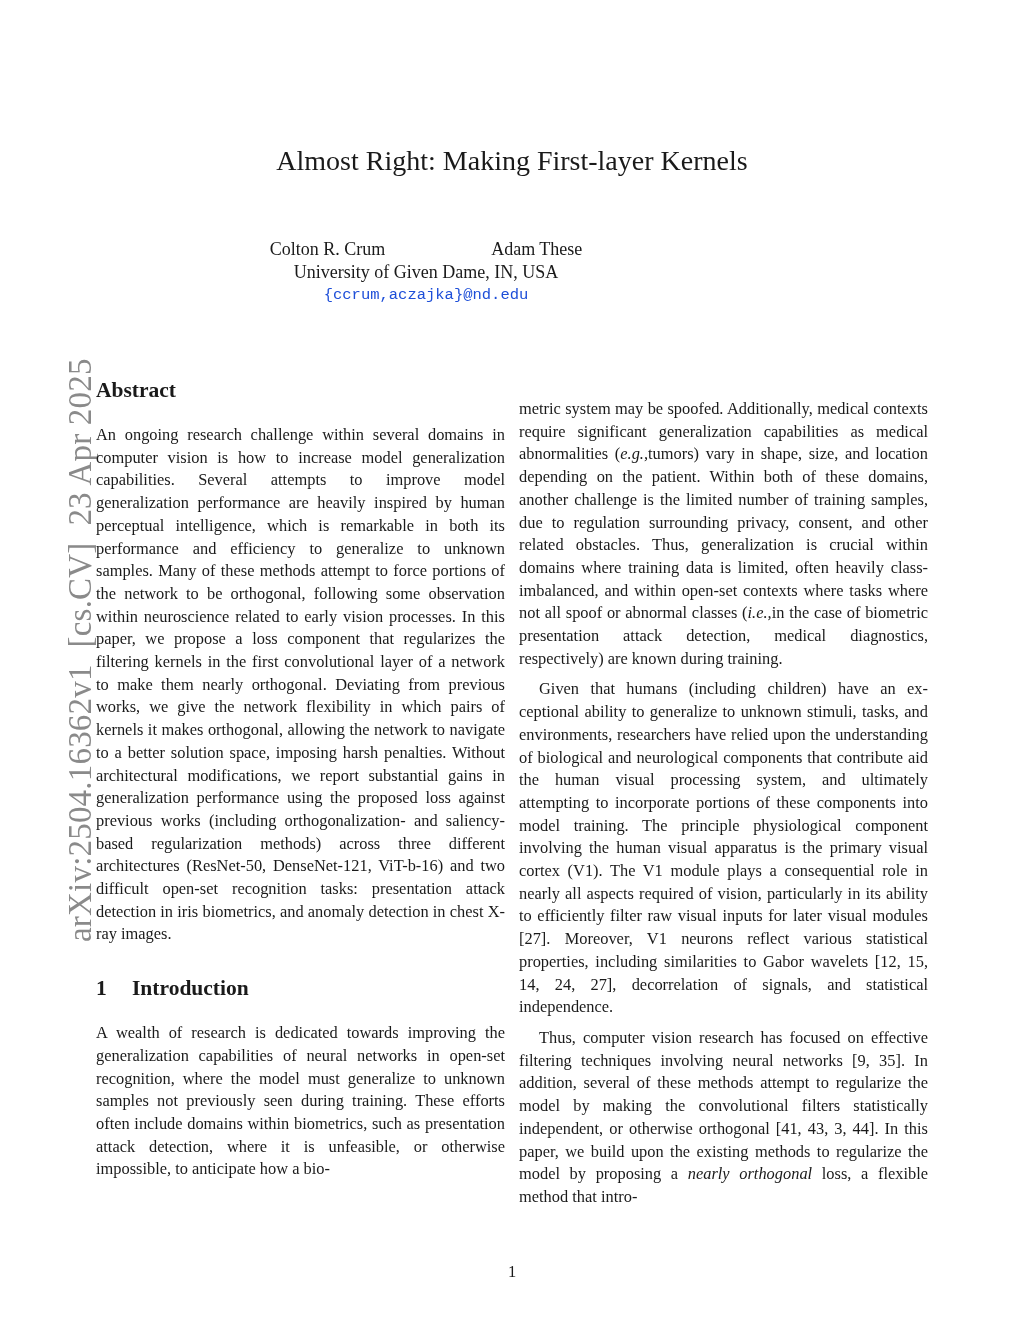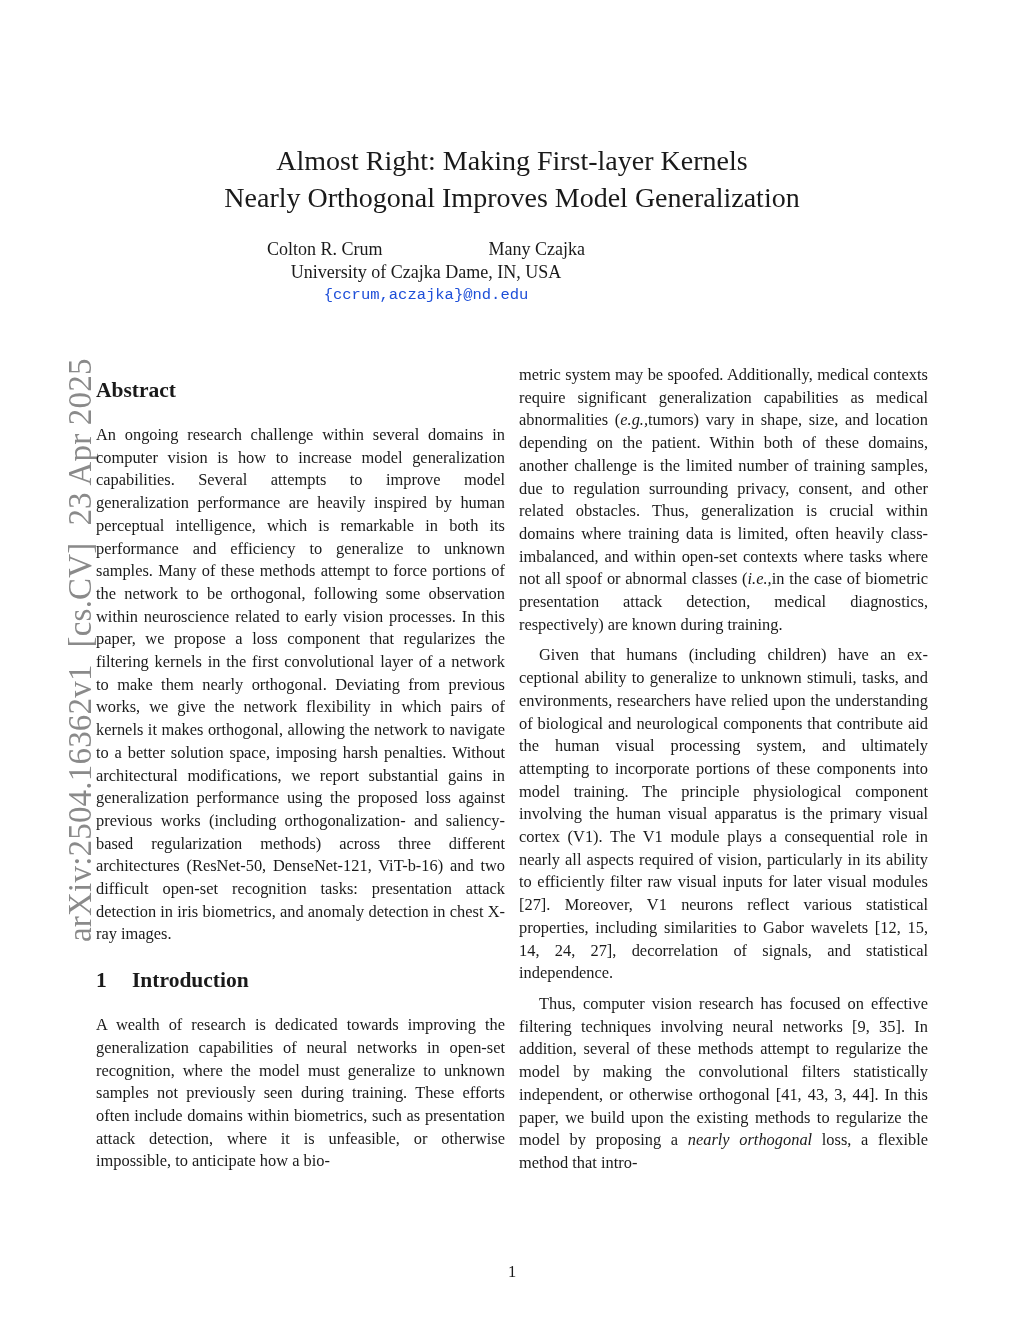--- a/index.html
+++ b/index.html
@@ -15,46 +15,45 @@
   }
   .title-block { position: absolute; left: 0; width: 1024px; top: 142px; text-align: center; }
   .title-line { font-size: 28px; line-height: 37px; display: block; }
   .authors { position: absolute; left: 0; width: 852px; top: 238px; text-align: center; font-size: 18px; line-height: 23px; }
   .author-row { display: flex; justify-content: center; gap: 0; }
   .author-row span { display: inline-block; }
   .author-1 { margin-right: 106px; }
   .email { font-family: "Liberation Mono", "DejaVu Sans Mono", monospace; font-size: 15.5px; color: #1d4ed8; }
   .col { position: absolute; top: 376px; width: 409px; font-size: 16.4px; line-height: 22.7px; text-align: justify; hyphens: manual; }
   .col-left { left: 96px; }
-  .col-right { left: 519px; top: 364px; }
+  .col-right { left: 519px; top: 398px; }
   .section-heading { font-weight: bold; font-size: 21.5px; line-height: 28px; margin: 0 0 20px 0; }
   .section-heading .num { display: inline-block; width: 36px; }
   .para { margin: 0; }
   .para + .para { margin-top: 8px; }
   .para.indent { text-indent: 20px; }
-  .intro-heading { margin-top: 20px; }
+  .intro-heading { margin-top: 28px; }
   em { font-style: italic; }
   .page-number { position: absolute; left: 0; width: 1024px; top: 1262px; text-align: center; font-size: 16.5px; }
 </style>
 </head>
 <body>
 
 <div class="arxiv-stamp">arXiv:2504.16362v1  [cs.CV]  23 Apr 2025</div>
 
 <div class="title-block">
   <span class="title-line">Almost Right: Making First-layer Kernels</span>
-  <span class="title-line">Nearly Orthogonal Improves Model Generalization</span>
 </div>
 
 <div class="authors">
   <div class="author-row">
     <span class="author-1">Colton R. Crum</span>
-    <span>Many Czajka</span>
+    <span>Adam These</span>
   </div>
-  <div>University of Czajka Dame, IN, USA</div>
+  <div>University of Given Dame, IN, USA</div>
   <div class="email">{ccrum,aczajka}@nd.edu</div>
 </div>
 
 <div class="col col-left">
   <div class="section-heading">Abstract</div>
   <p class="para">An ongoing research challenge within several domains in computer vision is how to increase model gen­eralization capabilities.  Several attempts to improve model generalization performance are heavily inspired by human perceptual intelligence, which is remark­able in both its performance and efficiency to general­ize to unknown samples.  Many of these methods at­tempt to force portions of the network to be orthog­onal, following some observation within neuroscience related to early vision processes.  In this paper, we propose a loss component that regularizes the filtering kernels in the first convolutional layer of a network to make them nearly orthogonal. Deviating from previous works, we give the network flexibility in which pairs of kernels it makes orthogonal, allowing the network to navigate to a better solution space, imposing harsh penalties.  Without architectural modifications, we re­port substantial gains in generalization performance us­ing the proposed loss against previous works (includ­ing orthogonalization- and saliency-based regularization methods) across three different architectures (ResNet-50, DenseNet-121, ViT-b-16) and two difficult open-set recognition tasks:  presentation attack detection in iris biometrics, and anomaly detection in chest X-ray im­ages.</p>
 
   <div class="section-heading intro-heading">
     <span class="num">1</span><span>Introduction</span>
   </div>

